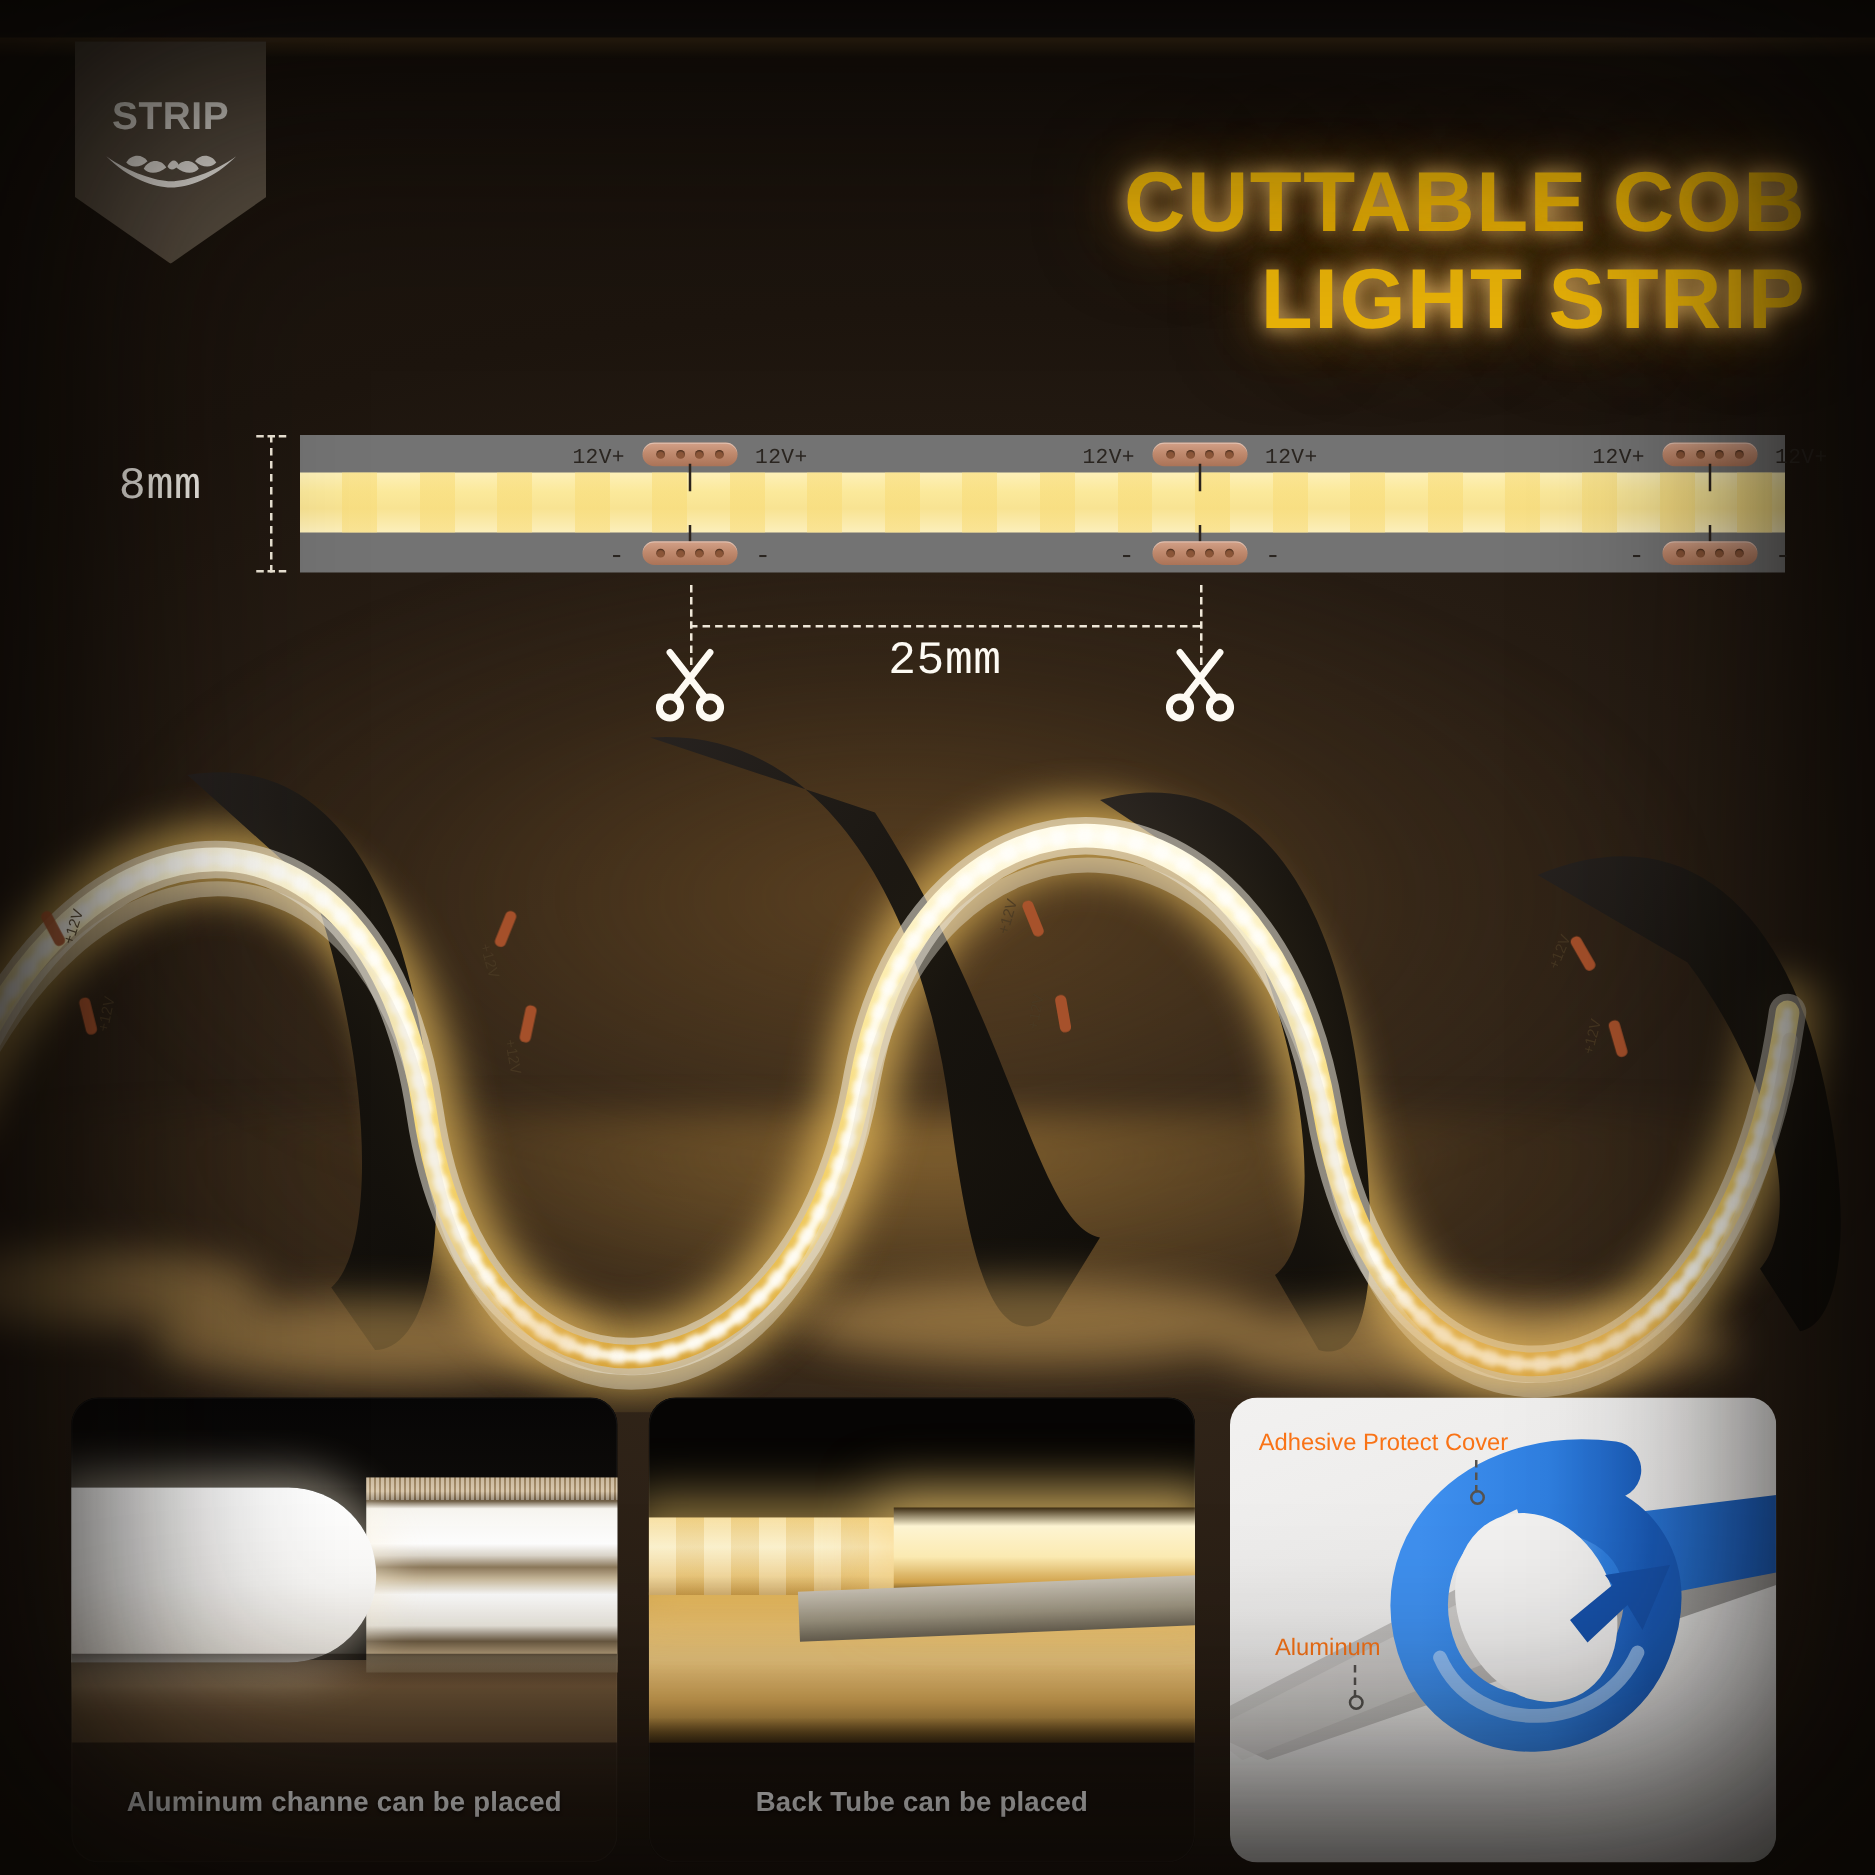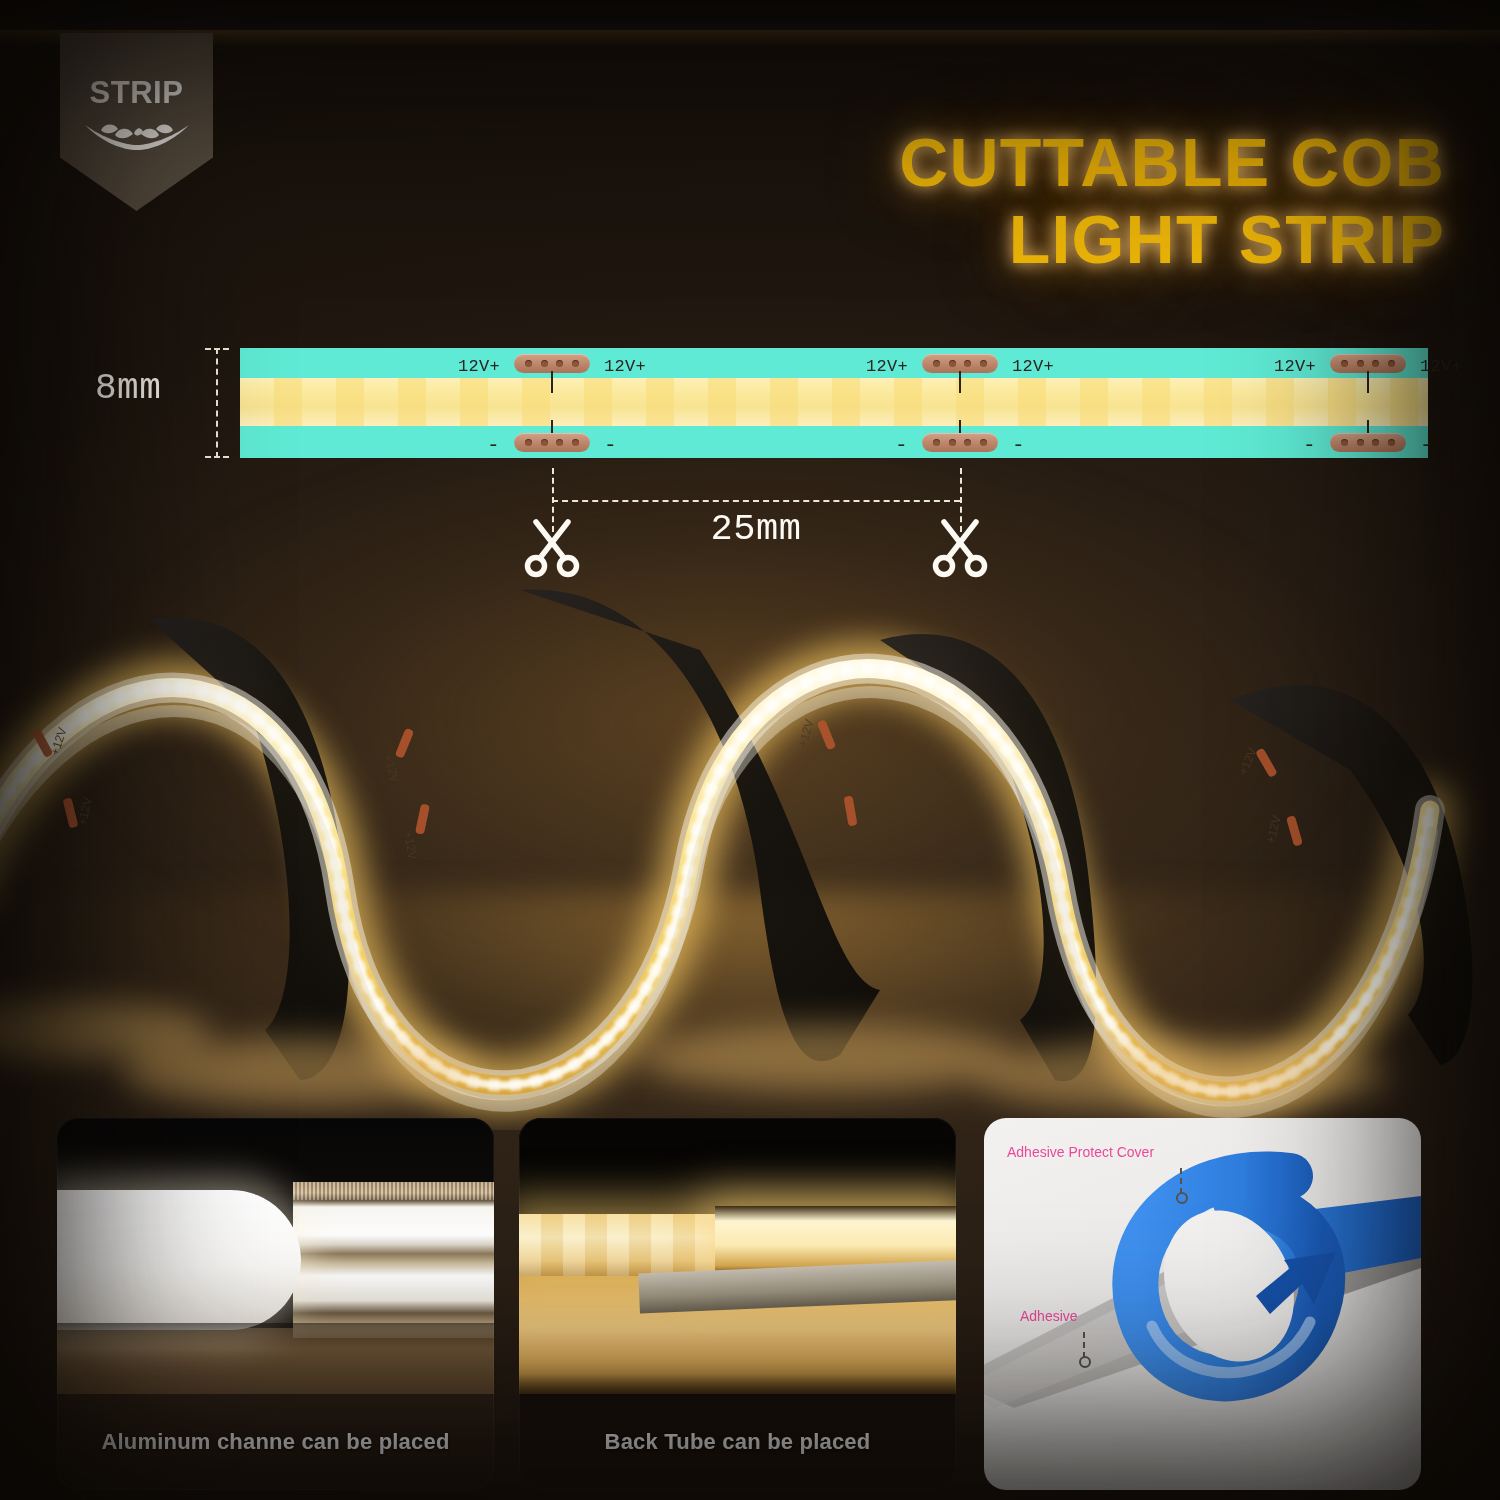--- a/index.html
+++ b/index.html
@@ -84,21 +84,21 @@
   .vbracket .cap{
     position:absolute;left:0;width:24px;height:0;
     border-top:2px dashed #efe7d8;
   }
   .vbracket .cap.top{top:0;}
   .vbracket .cap.bot{bottom:0;}
 
   
   .strip{
     position:absolute;left:240px;top:348px;right:0;height:110px;
-    background:#5eead4;
+    background:#737373;
   }
   .strip-cob{
     position:absolute;left:0;right:0;top:30px;height:48px;
     background:linear-gradient(180deg,#fdf0b8 0%,#fbe99b 32%,#f8e392 60%,#fcefbb 100%);
   }
   .strip-cob::after{
     content:"";position:absolute;inset:0;
     background:repeating-linear-gradient(90deg,
       rgba(250,228,140,0) 0px, rgba(250,228,140,0) 34px,
       rgba(248,219,118,.55) 34px, rgba(248,219,118,.55) 62px);
@@ -241,21 +241,21 @@
     transform:rotate(-2.4deg);
   }
   .p2-edge{
     position:absolute;left:0;right:0;bottom:96px;height:20px;
     background:linear-gradient(180deg,rgba(40,26,10,0),rgba(30,20,8,.75));
   }
 
   
   .p3-bg{position:absolute;inset:0;background:linear-gradient(160deg,#f2f1f0 0%,#e9e8e7 55%,#dddcdb 100%);}
   .p3-label{
-    position:absolute;color:#ec4899;font-size:14px;font-weight:500;white-space:nowrap;
+    position:absolute;color:#f97316;font-size:19px;font-weight:500;white-space:nowrap;
   }
   .p3-label.cover{left:23px;top:26px;}
   .p3-label.adh{left:36px;top:190px;}
   .p3-leader{position:absolute;border-left:2px dashed #55524f;width:0;}
   .p3-leader.c1{left:196px;top:50px;height:26px;}
   .p3-leader.c2{left:99px;top:214px;height:26px;}
   .p3-dot{
     position:absolute;width:8px;height:8px;border-radius:50%;
     border:2px solid #55524f;background:transparent;
   }
@@ -557,21 +557,21 @@
 
         <path d="M300 142 L 352 134 L 330 186 L 318 166 L 286 196 L 272 178 L 306 150 Z" fill="#1753ad"></path>
 
         <path d="M168 208 C 196 272, 296 270, 326 204" fill="none" stroke="#a9cef8" stroke-width="11" stroke-linecap="round" opacity=".75"></path>
       </svg>
 
       <div class="p3-label cover">Adhesive Protect Cover</div>
       <div class="p3-leader c1"></div>
       <div class="p3-dot d1"></div>
 
-      <div class="p3-label adh">Adhesive</div>
+      <div class="p3-label adh">Aluminum</div>
       <div class="p3-leader c2"></div>
       <div class="p3-dot d2"></div>
 
       <div class="panel-rim"></div>
     </div>
   </div>
 
   <div class="vignette"></div>
 </div>
 

